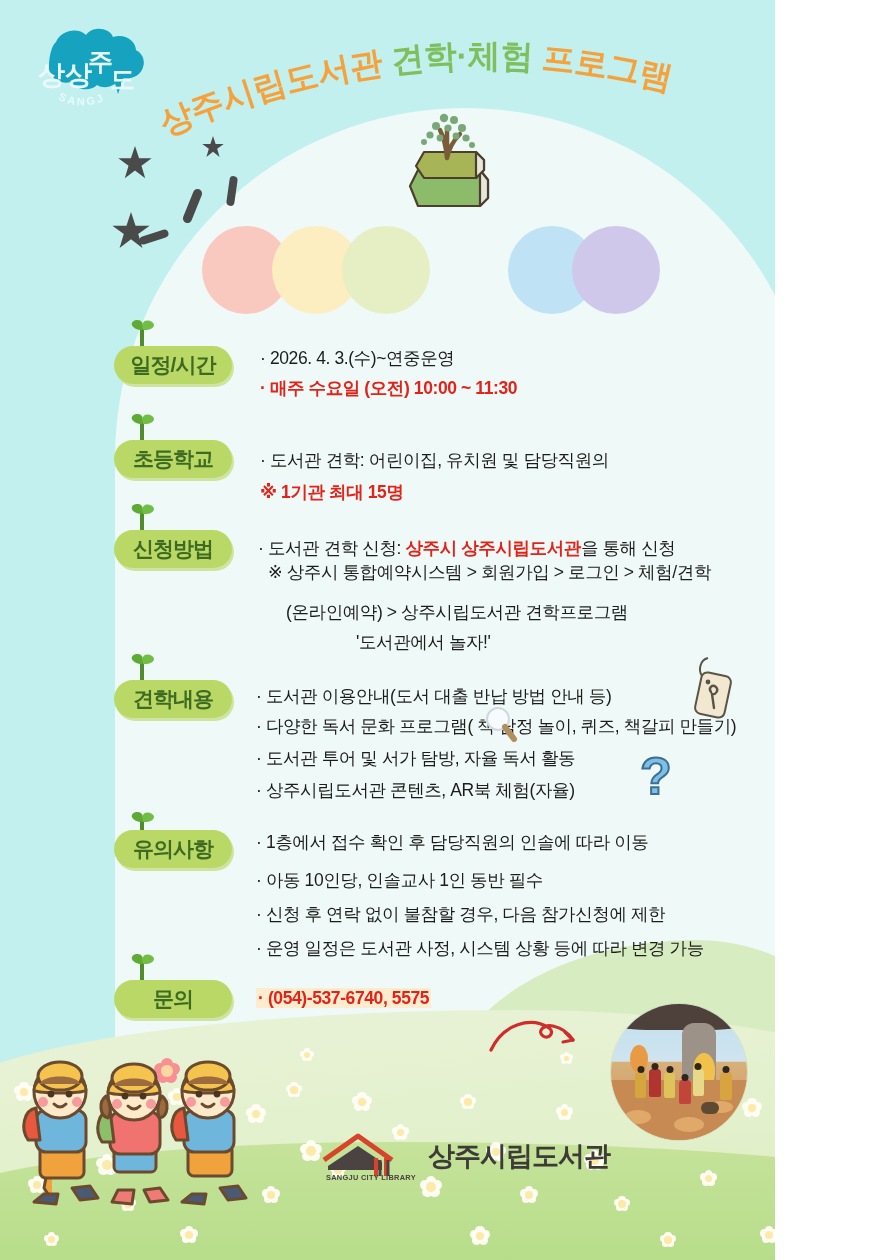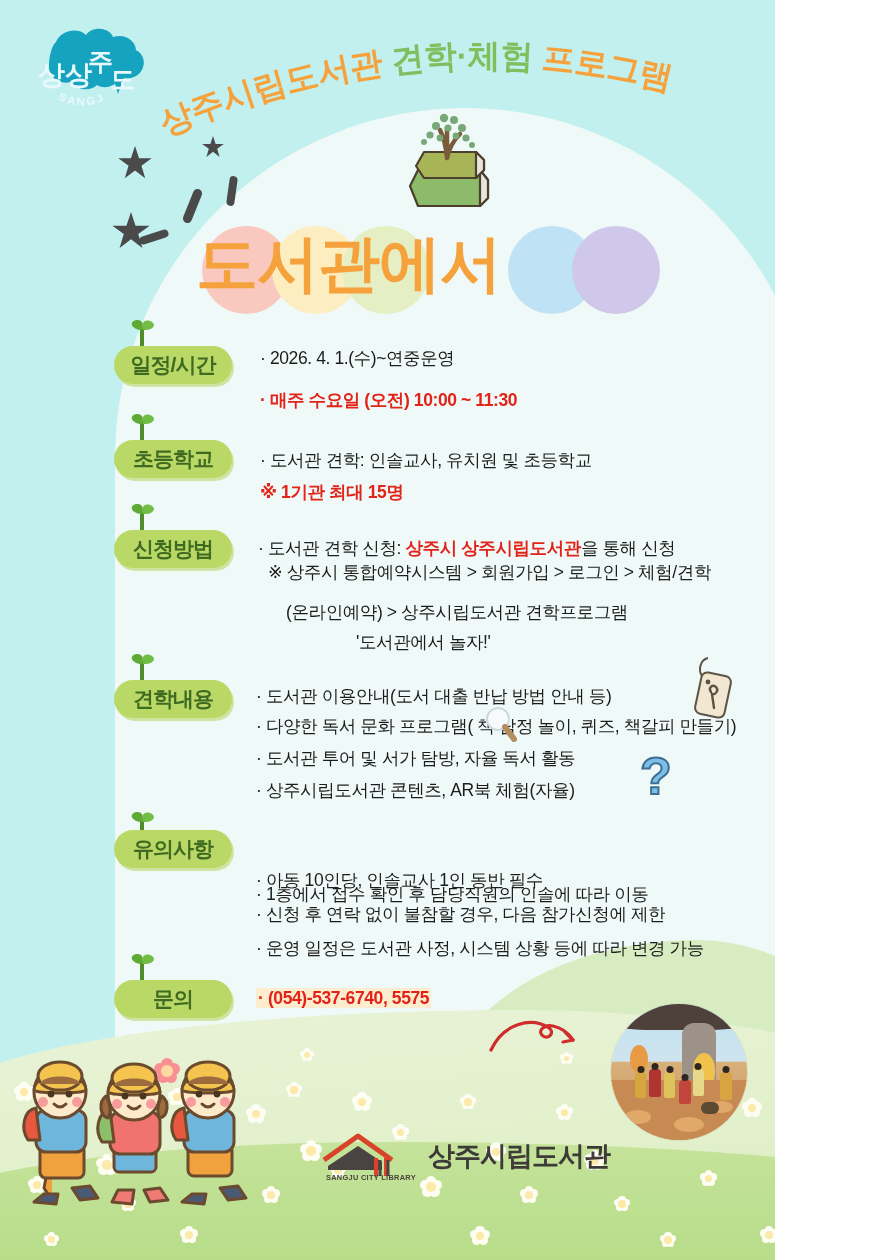--- a/index.html
+++ b/index.html
@@ -535,46 +535,45 @@
   <div class="dash" style="left:228px;top:176px;width:8px;height:30px;transform:rotate(8deg);"></div>
   <div class="dash" style="left:150px;top:222px;width:8px;height:30px;transform:rotate(72deg);"></div>
 
   <div class="tcircle" style="left:202px;top:226px;width:88px;height:88px;background:#f9c9bf;"></div>
   <div class="tcircle" style="left:272px;top:226px;width:88px;height:88px;background:#fceec0;"></div>
   <div class="tcircle" style="left:342px;top:226px;width:88px;height:88px;background:#e5efc3;"></div>
   <div class="tcircle" style="left:508px;top:226px;width:88px;height:88px;background:#bfe3f5;"></div>
   <div class="tcircle" style="left:572px;top:226px;width:88px;height:88px;background:#cfc8ea;"></div>
 
   <div class="title-row">
-    <span class="title-text t-orange">도서관에서</span>
   </div>
 
   <div class="row">
     <div class="sprout" style="left:122px;top:318px;">
       <svg width="40" height="28" viewBox="0 0 40 28">
         <path d="M20 28 L20 10" stroke="#4f8c2b" stroke-width="4" stroke-linecap="round"></path>
         <path d="M20 12 C10 12 6 4 14 2 C21 1 22 7 20 12Z" fill="#5faa34"></path>
         <path d="M21 12 C31 13 36 6 28 3 C21 1 19 7 21 12Z" fill="#72bd45"></path>
       </svg>
     </div>
     <div class="pill" style="left:114px;top:346px;">일정/시간</div>
-    <div class="body-txt" style="left:260px;top:344px;">· 2026. 4. 1.(수)~연중운영</div>
-    <div class="body-txt redline" style="left:260px;top:374px;color:#e2231a;font-weight:bold;margin-top:12px;">· 매주 수요일  (오전) 10:00 ~ 11:30</div>
+    <div class="body-txt" style="left:260px;top:344px;">· 2026. 4. 3.(수)~연중운영</div>
+    <div class="body-txt redline" style="left:260px;top:374px;color:#e2231a;font-weight:bold;">· 매주 수요일  (오전) 10:00 ~ 11:30</div>
   </div>
 
   <div class="row">
     <div class="sprout" style="left:122px;top:412px;">
       <svg width="40" height="28" viewBox="0 0 40 28">
         <path d="M20 28 L20 10" stroke="#4f8c2b" stroke-width="4" stroke-linecap="round"></path>
         <path d="M20 12 C10 12 6 4 14 2 C21 1 22 7 20 12Z" fill="#5faa34"></path>
         <path d="M21 12 C31 13 36 6 28 3 C21 1 19 7 21 12Z" fill="#72bd45"></path>
       </svg>
     </div>
     <div class="pill" style="left:114px;top:440px;">초등학교</div>
-    <div class="body-txt" style="left:260px;top:446px;">· 도서관 견학: 인솔교사, 유치원 및 초등학교</div>
+    <div class="body-txt" style="left:260px;top:446px;">· 도서관 견학: 어린이집, 유치원 및 담당직원의</div>
     <div class="body-txt redline" style="left:260px;top:478px;color:#e2231a;font-weight:bold;">※ 1기관 최대 15명</div>
   </div>
 
   <div class="row">
     <div class="sprout" style="left:122px;top:502px;">
       <svg width="40" height="28" viewBox="0 0 40 28">
         <path d="M20 28 L20 10" stroke="#4f8c2b" stroke-width="4" stroke-linecap="round"></path>
         <path d="M20 12 C10 12 6 4 14 2 C21 1 22 7 20 12Z" fill="#5faa34"></path>
         <path d="M21 12 C31 13 36 6 28 3 C21 1 19 7 21 12Z" fill="#72bd45"></path>
       </svg>
@@ -626,21 +625,21 @@
   <div class="row">
     <div class="sprout" style="left:122px;top:810px;">
       <svg width="40" height="28" viewBox="0 0 40 28">
         <path d="M20 28 L20 10" stroke="#4f8c2b" stroke-width="4" stroke-linecap="round"></path>
         <path d="M20 12 C10 12 6 4 14 2 C21 1 22 7 20 12Z" fill="#5faa34"></path>
         <path d="M21 12 C31 13 36 6 28 3 C21 1 19 7 21 12Z" fill="#72bd45"></path>
       </svg>
     </div>
     <div class="pill" style="left:114px;top:830px;">유의사항</div>
 
-    <div class="body-txt" style="left:256px;top:880px;text-align:right;">· 1층에서 접수 확인 후 담당직원의 인솔에 따라 이동</div>
+    <div class="body-txt" style="left:256px;top:828px;text-align:right;">· 1층에서 접수 확인 후 담당직원의 인솔에 따라 이동</div>
     <div class="body-txt" style="left:256px;top:866px;">· 아동 10인당, 인솔교사 1인 동반 필수</div>
     <div class="body-txt" style="left:256px;top:900px;">· 신청 후 연락 없이 불참할 경우, 다음 참가신청에 제한</div>
     <div class="body-txt" style="left:256px;top:934px;">· 운영 일정은 도서관 사정, 시스템 상황 등에 따라 변경 가능</div>
   </div>
 
   <div class="row">
     <div class="sprout" style="left:122px;top:952px;">
       <svg width="40" height="28" viewBox="0 0 40 28">
         <path d="M20 28 L20 10" stroke="#4f8c2b" stroke-width="4" stroke-linecap="round"></path>
         <path d="M20 12 C10 12 6 4 14 2 C21 1 22 7 20 12Z" fill="#5faa34"></path>

